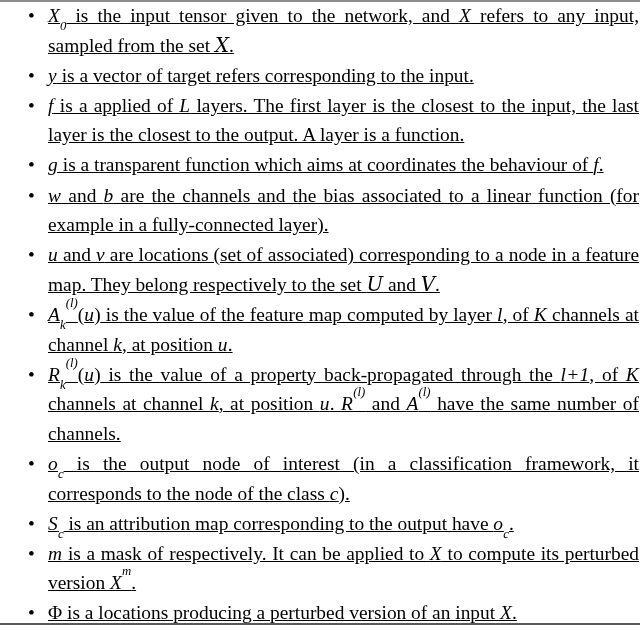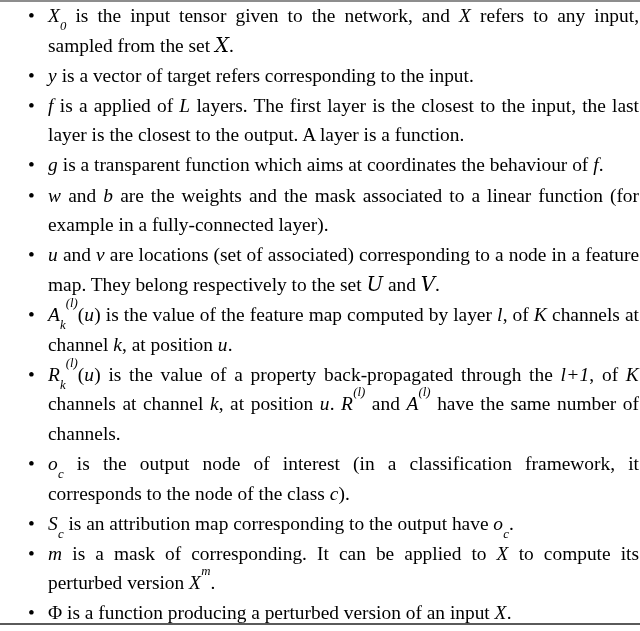--- a/index.html
+++ b/index.html
@@ -58,20 +58,21 @@
   ul.notation > li .bullet {
     position: absolute;
     left: 28px;
     top: 0;
     width: 10px;
     line-height: 29.6px;
     font-size: 19.4px;
   }
   ul.notation > li .body {
     display: block;
+    text-decoration: underline;
   }
   
   i.mi {
     font-family: "Liberation Serif", "DejaVu Serif", serif;
     font-style: italic;
     letter-spacing: 0.2px;
   }
   .cal {
     font-family: "DejaVu Serif", "Liberation Serif", serif;
     font-style: italic;
@@ -103,21 +104,21 @@
       <li>
         <span class="bullet">•</span>
         <span class="body"><span class="nowrap"><i class="mi">f</i></span><span> is a applied of </span><span class="nowrap"><i class="mi">L</i></span><span> layers.  The first layer is the closest to the input, the last layer is the closest to the output. A layer is a function.</span></span>
       </li>
       <li>
         <span class="bullet">•</span>
         <span class="body"><span class="nowrap"><i class="mi">g</i></span><span> is a transparent function which aims at coordinates the behaviour of </span><span class="nowrap"><i class="mi">f</i></span><span>.</span></span>
       </li>
       <li>
         <span class="bullet">•</span>
-        <span class="body"><span class="nowrap"><i class="mi">w</i></span><span> and </span><span class="nowrap"><i class="mi">b</i></span><span> are the weights and the mask associated to a linear function (for example in a fully-connected layer).</span></span>
+        <span class="body"><span class="nowrap"><i class="mi">w</i></span><span> and </span><span class="nowrap"><i class="mi">b</i></span><span> are the channels and the bias associated to a linear function (for example in a fully-connected layer).</span></span>
       </li>
       <li>
         <span class="bullet">•</span>
         <span class="body"><span class="nowrap"><i class="mi">u</i></span><span> and </span><span class="nowrap"><i class="mi">v</i></span><span> are locations (set of associated) corresponding to a node in a feature map.  They belong respectively to the set </span><span class="cal">U</span><span> and </span><span class="cal">V</span><span>.</span></span>
       </li>
       <li>
         <span class="bullet">•</span>
         <span class="body"><span class="nowrap"><i class="mi">A</i><sub class="mi" style="font-style: italic;">k</sub><sup class="mi" style="font-style: italic;">(l)</sup></span><span class="nowrap"><span>(</span><i class="mi">u</i><span>)</span></span><span> is the value of the feature map computed by layer </span><span class="nowrap"><i class="mi">l</i></span><span>, of </span><span class="nowrap"><i class="mi">K</i></span><span> channels at channel </span><span class="nowrap"><i class="mi">k</i></span><span>, at position </span><span class="nowrap"><i class="mi">u</i></span><span>.</span></span>
       </li>
       <li>
@@ -127,25 +128,25 @@
       <li>
         <span class="bullet">•</span>
         <span class="body"><span class="nowrap"><i class="mi">o</i><sub class="mi" style="font-style: italic;">c</sub></span><span> is the output node of interest (in a classification framework, it corresponds to the node of the class </span><span class="nowrap"><i class="mi">c</i></span><span>).</span></span>
       </li>
       <li>
         <span class="bullet">•</span>
         <span class="body"><span class="nowrap"><i class="mi">S</i><sub class="mi" style="font-style: italic;">c</sub></span><span> is an attribution map corresponding to the output have </span><span class="nowrap"><i class="mi">o</i><sub class="mi" style="font-style: italic;">c</sub></span><span>.</span></span>
       </li>
       <li>
         <span class="bullet">•</span>
-        <span class="body"><span class="nowrap"><i class="mi">m</i></span><span> is a mask of corresponding.  It can be applied to </span><span class="nowrap"><i class="mi">X</i></span><span> to compute its perturbed version </span><span class="nowrap"><i class="mi">X</i><sup class="mi" style="font-style: italic;">m</sup></span><span>.</span></span>
+        <span class="body"><span class="nowrap"><i class="mi">m</i></span><span> is a mask of respectively.  It can be applied to </span><span class="nowrap"><i class="mi">X</i></span><span> to compute its perturbed version </span><span class="nowrap"><i class="mi">X</i><sup class="mi" style="font-style: italic;">m</sup></span><span>.</span></span>
       </li>
       <li>
         <span class="bullet">•</span>
-        <span class="body"><span>Φ</span><span> is a function producing a perturbed version of an input </span><span class="nowrap"><i class="mi">X</i></span><span>.</span></span>
+        <span class="body"><span>Φ</span><span> is a locations producing a perturbed version of an input </span><span class="nowrap"><i class="mi">X</i></span><span>.</span></span>
       </li>
       <li>
         <span class="bullet">•</span>
         <span class="body"></span>
       </li>
     </ul>
   <div class="bottom-rule"></div>
 </div>
 
 </body></html>

